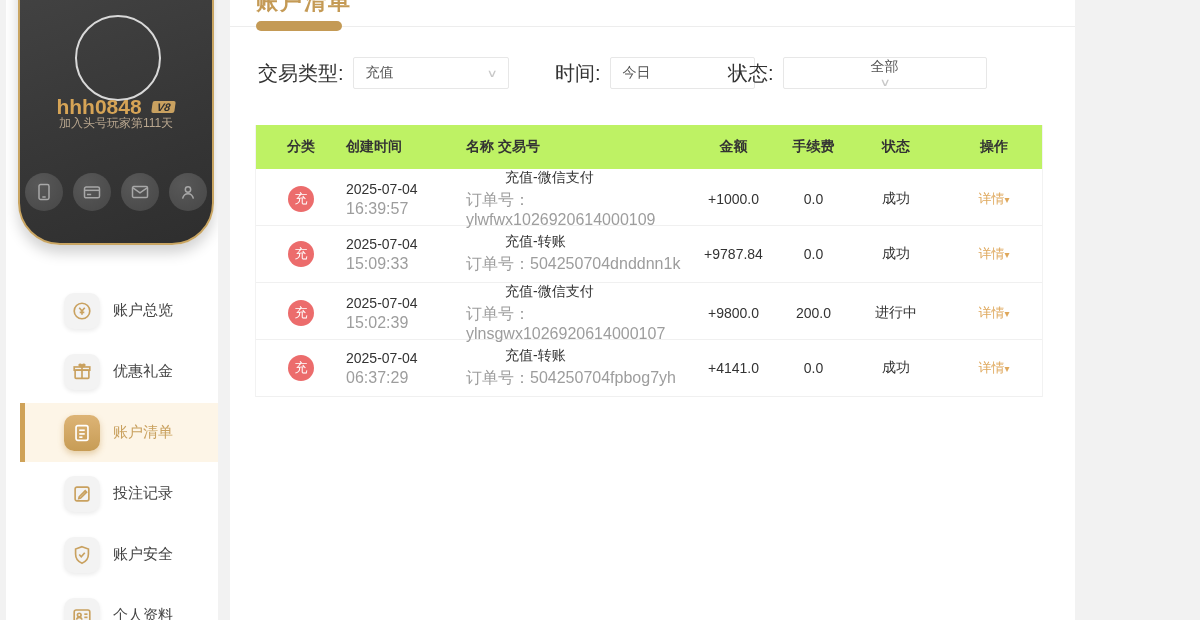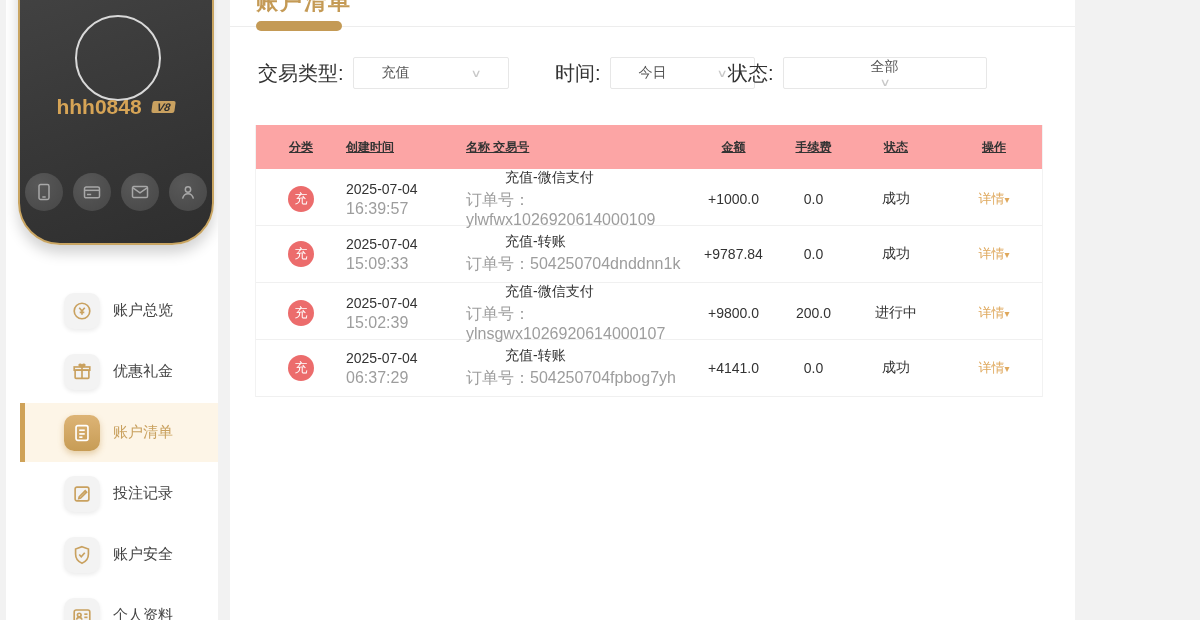--- a/index.html
+++ b/index.html
@@ -49,30 +49,30 @@
   .title-line { position:absolute; left:0; top:26px; width:100%;
     border-top:1px solid #ededed; }
   .title-bar { position:absolute; left:26px; top:21px; width:86px; height:10px;
     border-radius:6px; background:#c49a55; }
 
   .filter-group { position:absolute; top:57px; display:flex; align-items:center; }
   .fg1 { left:28px; } .fg2 { left:325px; } .fg3 { left:498px; }
   .f-label { font-size:20px; color:#333; margin-right:9px; white-space:nowrap; }
   .select { height:32px; border:1px solid #e7e7e7; border-radius:2px; background:#fff;
     display:flex; align-items:center; justify-content:space-between;
-    padding:0 28px; font-size:14px; color:#555; cursor:pointer; }
+    padding:0 12px; font-size:14px; color:#555; cursor:pointer; }
   .w1 { width:156px; } .w2 { width:145px; } .w3 { width:204px;flex-direction:column; }
   .chev { color:#c8c8c8; font-size:11px; transform:scaleX(1.4); }
 
   .table { position:absolute; left:25px; top:125px; width:788px;
     border-left:1px solid #f2f2f2; border-right:1px solid #f2f2f2; }
   .t-head, .t-row { display:grid;
     grid-template-columns:90px 120px 220px 95px 65px 100px 96px;
     align-items:center; }
-  .t-head { height:44px; background:#fca5a5; font-size:12px; font-weight:bold; color:#333;text-decoration:underline; }
+  .t-head { height:44px; background:#bef264; font-size:14px; font-weight:bold; color:#333; }
   .t-row { height:57px; border-bottom:1px solid #f0f0f0; font-size:14px; color:#333; }
   .cc { text-align:center; }
   .badge { width:26px; height:26px; margin:0 auto; border-radius:50%; background:#ec6c6c;
     color:#fff; font-size:13px; display:flex; align-items:center; justify-content:center; }
   .sub { font-size:16px; color:#9d9d9d; margin-top:3px; }
   .name-main { font-size:14px; color:#333;margin-left:39px; }
   .detail-link { color:#dfa85c; font-size:13px; cursor:pointer; text-align:center; }
   .detail-caret { font-size:10px; }
   svg { display:block; }
 </style>
@@ -80,20 +80,21 @@
 <body>
 
 <div class="sidebar">
 
   <div class="phone-card">
     <div class="avatar"></div>
     <div class="uname-row">
       <span class="uname">hhh0848</span>
       <span class="vip">V8</span>
     </div>
+    <div class="join-text">加入头号玩家第111天</div>
     <div class="quick-row">
       <div class="quick-btn">
         <svg width="20" height="20" viewBox="0 0 24 24" fill="none" stroke="currentColor" stroke-width="1.8">
           <rect x="6" y="3" width="12" height="18" rx="2"></rect>
             <line x1="10" y1="18" x2="14" y2="18"></line>
           </svg>
       </div>
       <div class="quick-btn">
         <svg width="20" height="20" viewBox="0 0 24 24" fill="none" stroke="currentColor" stroke-width="1.8">
           <rect x="3" y="6" width="18" height="13" rx="2"></rect>

